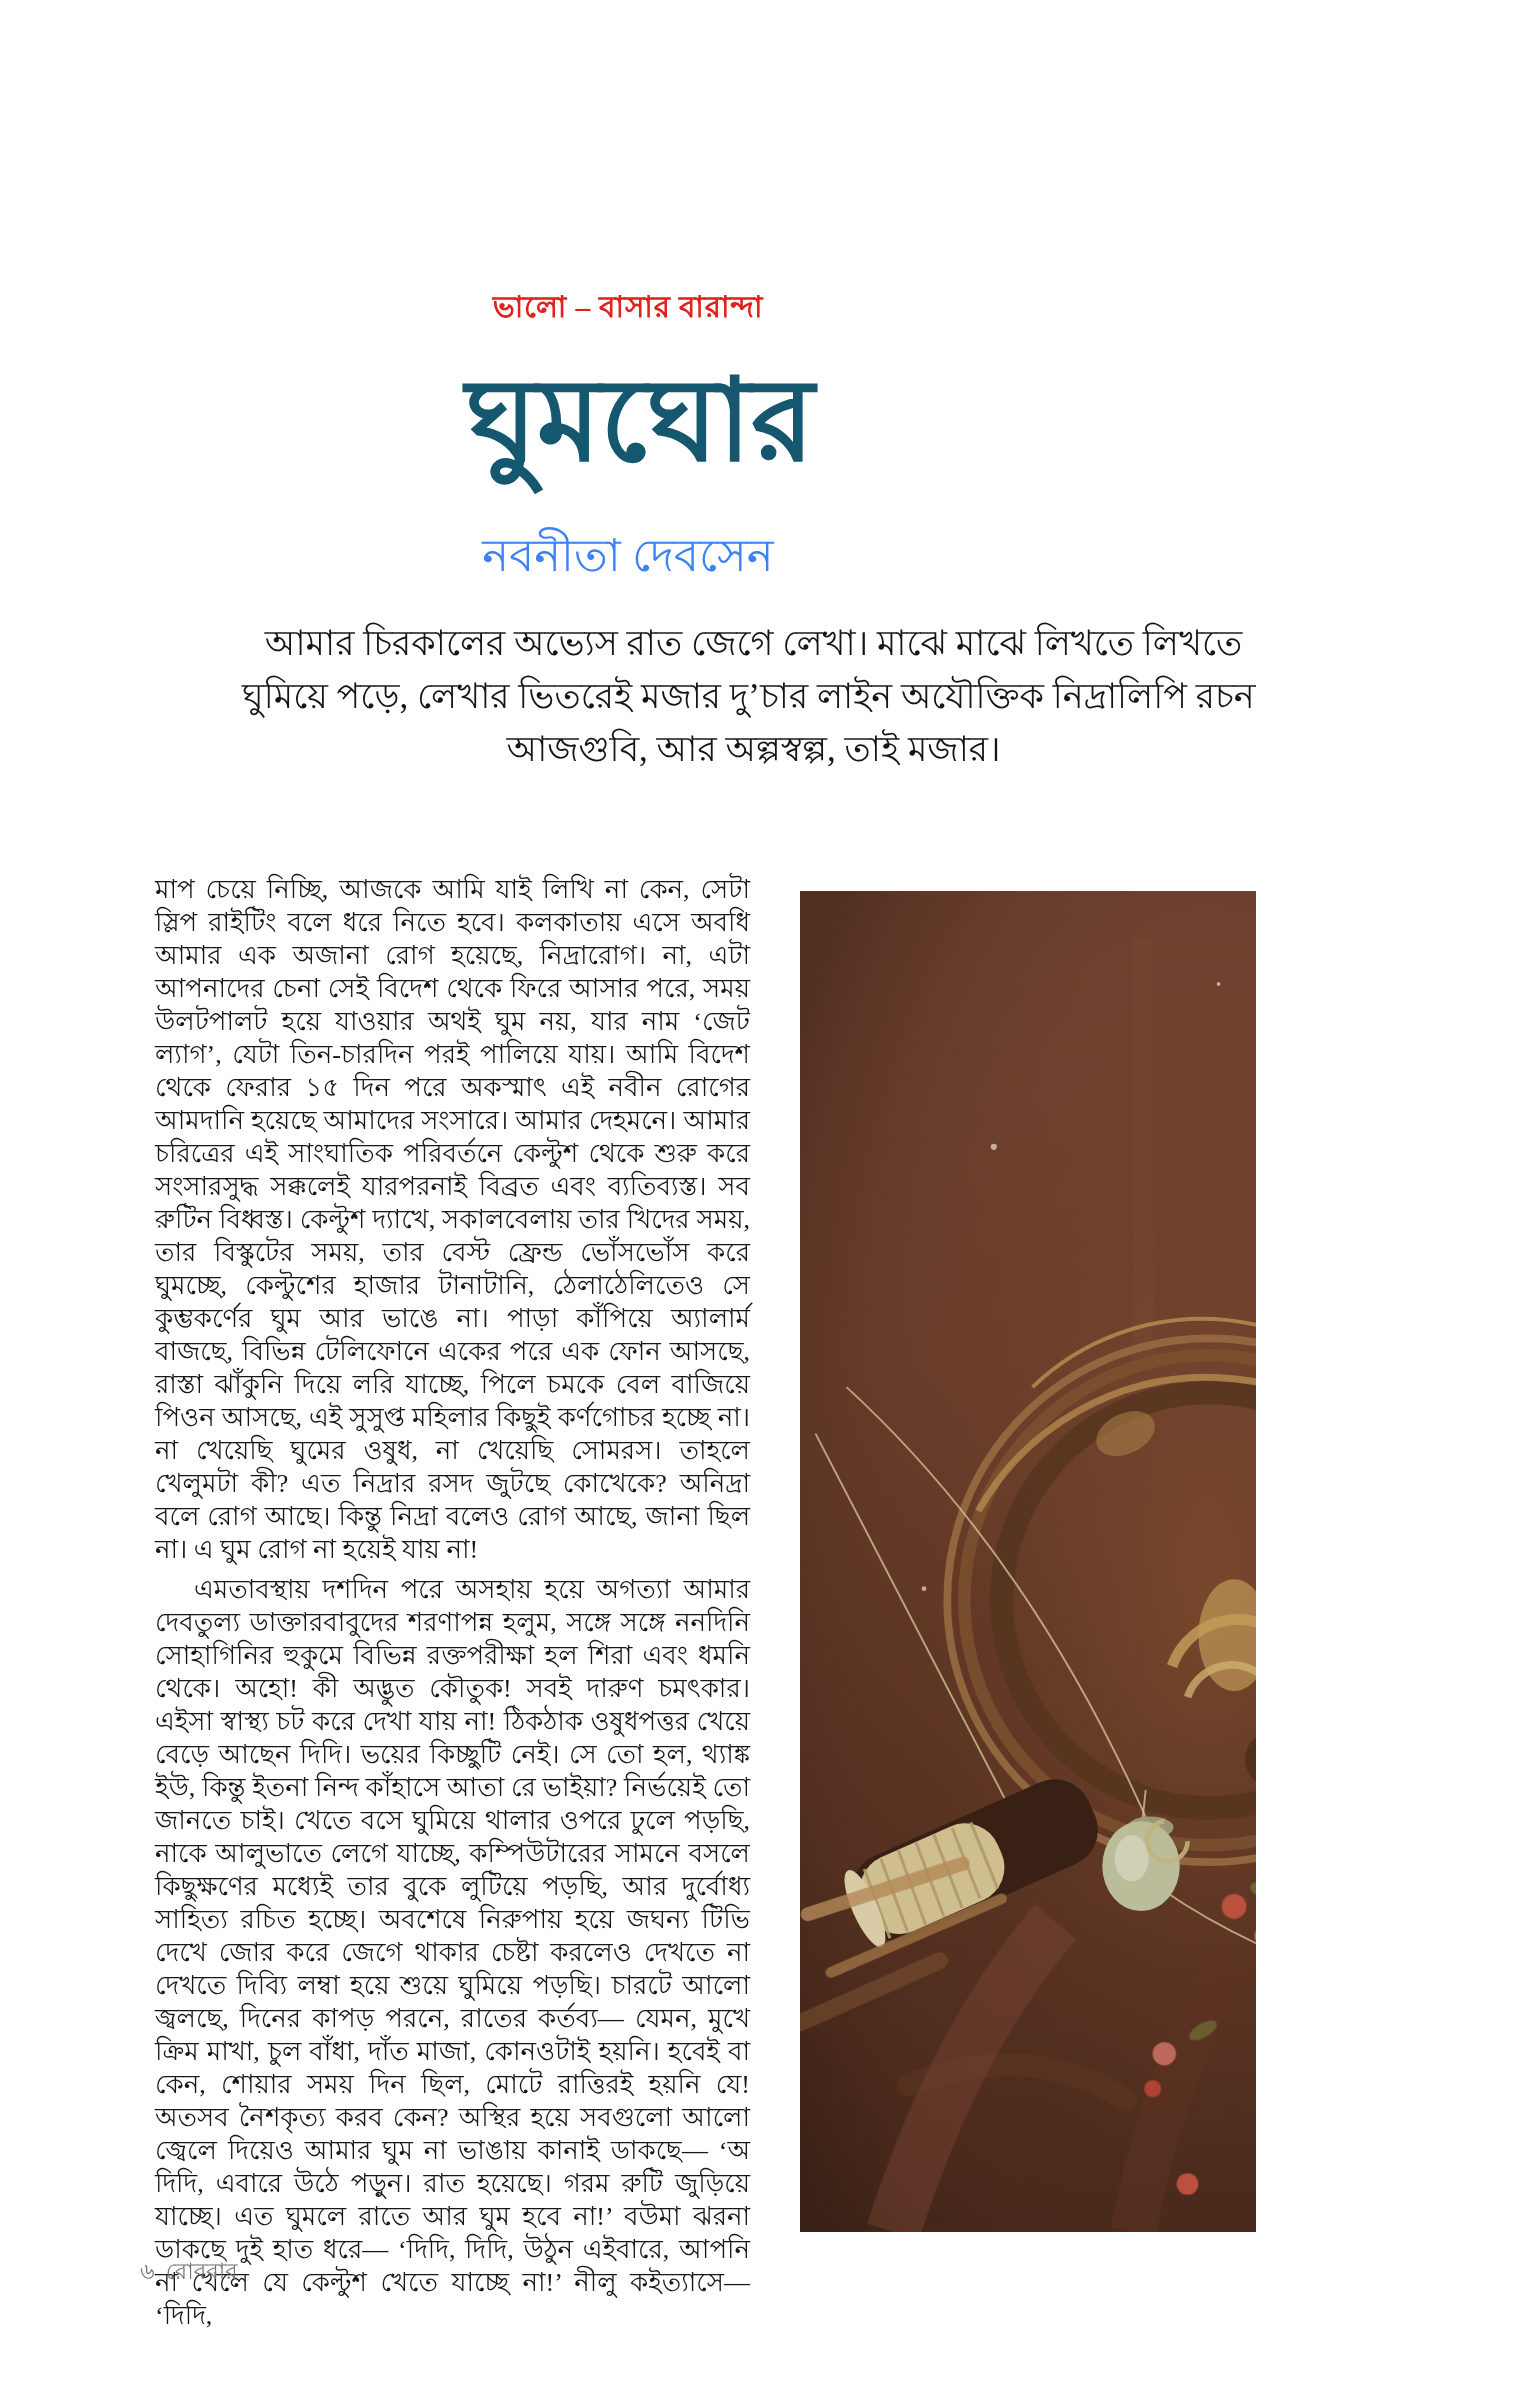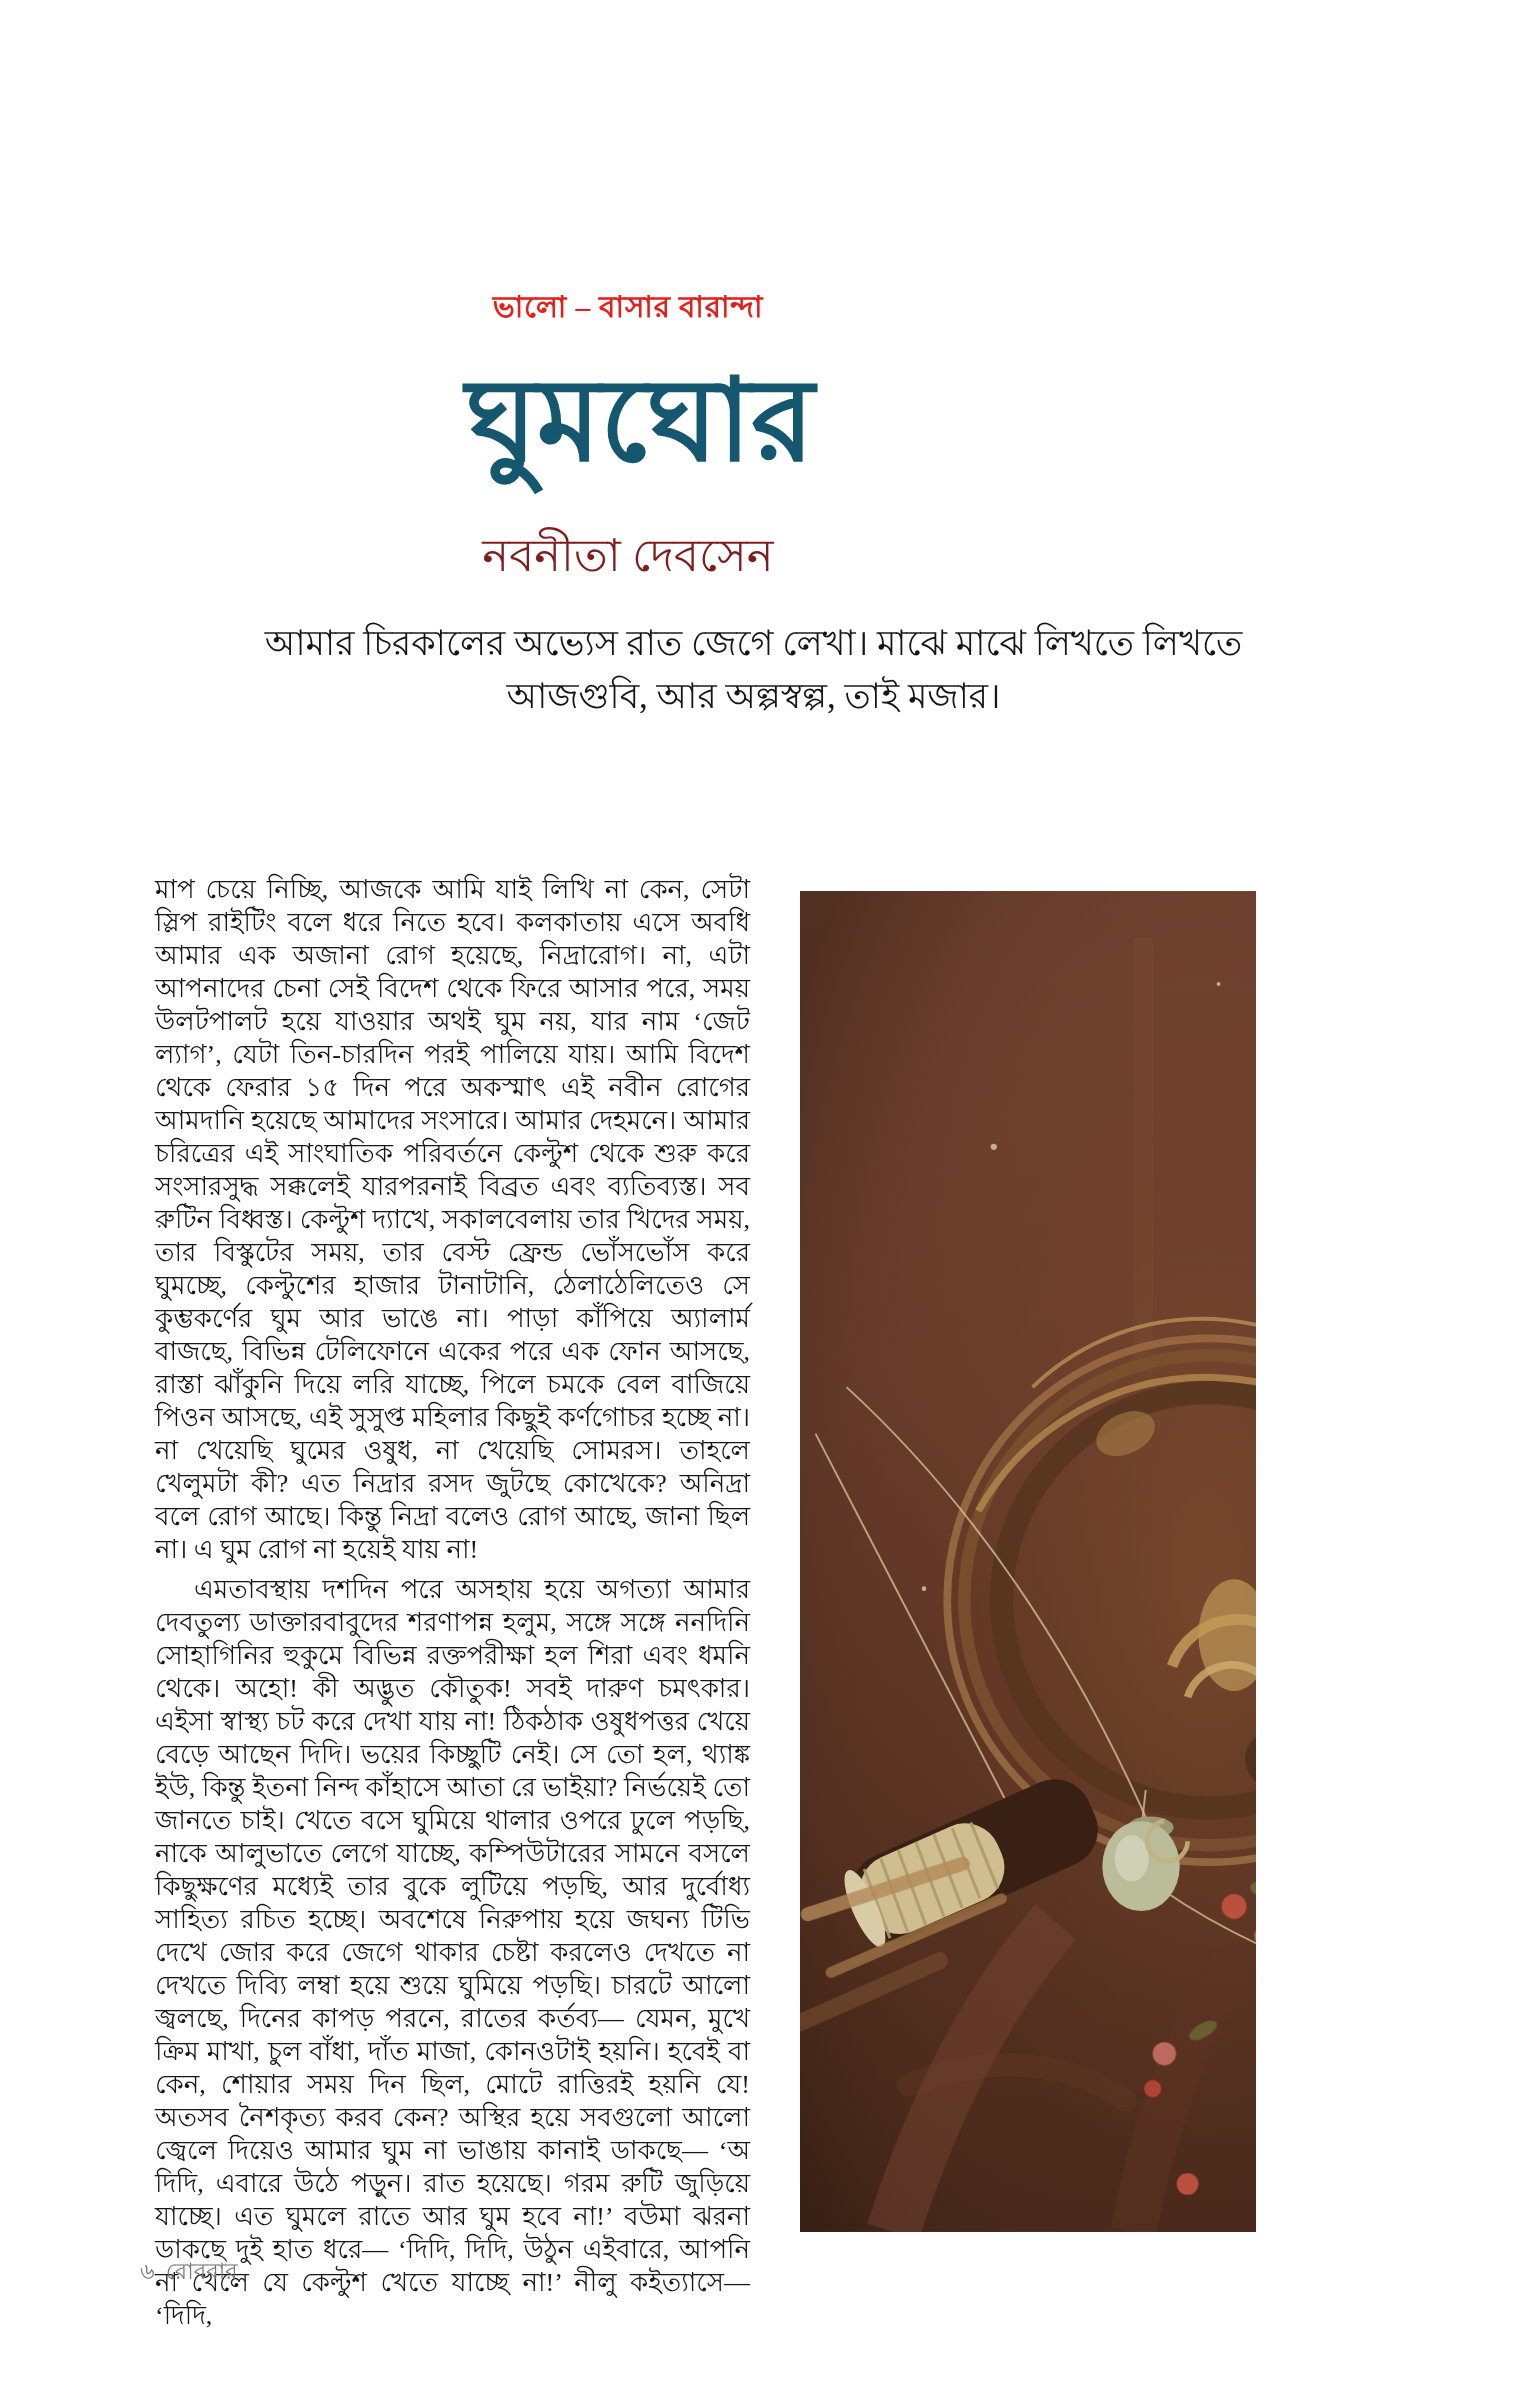--- a/index.html
+++ b/index.html
@@ -29,21 +29,21 @@
     line-height: 1.1;
     font-weight: 700;
     color: #14576e;
   }
   .author {
     position: absolute;
     top: 521px; left: 0; width: 100%;
     text-align: center;
     font-size: 45px;
     font-weight: 500;
-    color: #7f1d1d;
+    color: #3b82f6;
   }
   .intro {
     position: absolute;
     top: 617px; left: 110px; width: 1287px;
     text-align: center;
     font-size: 35px;
     line-height: 1.52;
     color: #151515;
   }
   .intro-line { display: block; }
@@ -78,20 +78,21 @@
 <div class="page">
 
   <div class="kicker">ভালো – বাসার বারান্দা</div>
 
   <h1 class="title" style="margin:12px;">ঘুমঘোর</h1>
 
   <div class="author">নবনীতা দেবসেন</div>
 
   <div class="intro">
       <span class="intro-line">আমার চিরকালের অভ্যেস রাত জেগে লেখা। মাঝে মাঝে লিখতে লিখতে</span>
+      <span class="intro-line">ঘুমিয়ে পড়ে, লেখার ভিতরেই মজার দু’চার লাইন অযৌক্তিক নিদ্রালিপি রচনা</span>
       <span class="intro-line">আজগুবি, আর অল্পস্বল্প, তাই মজার।</span>
     </div>
 
   <div class="body-col">
       <p class="body-para">মাপ চেয়ে নিচ্ছি, আজকে আমি যাই লিখি না কেন, সেটা স্লিপ রাইটিং বলে ধরে নিতে হবে। কলকাতায় এসে অবধি আমার এক অজানা রোগ হয়েছে, নিদ্রারোগ। না, এটা আপনাদের চেনা সেই বিদেশ থেকে ফিরে আসার পরে, সময় উলটপালট হয়ে যাওয়ার অথই ঘুম নয়, যার নাম ‘জেট ল্যাগ’, যেটা তিন-চারদিন পরই পালিয়ে যায়। আমি বিদেশ থেকে ফেরার ১৫ দিন পরে অকস্মাৎ এই নবীন রোগের আমদানি হয়েছে আমাদের সংসারে। আমার দেহমনে। আমার চরিত্রের এই সাংঘাতিক পরিবর্তনে কেল্টুশ থেকে শুরু করে সংসারসুদ্ধ সক্কলেই যারপরনাই বিব্রত এবং ব্যতিব্যস্ত। সব রুটিন বিধ্বস্ত। কেল্টুশ দ্যাখে, সকালবেলায় তার খিদের সময়, তার বিস্কুটের সময়, তার বেস্ট ফ্রেন্ড ভোঁসভোঁস করে ঘুমচ্ছে, কেল্টুশের হাজার টানাটানি, ঠেলাঠেলিতেও সে কুম্ভকর্ণের ঘুম আর ভাঙে না। পাড়া কাঁপিয়ে অ্যালার্ম বাজছে, বিভিন্ন টেলিফোনে একের পরে এক ফোন আসছে, রাস্তা ঝাঁকুনি দিয়ে লরি যাচ্ছে, পিলে চমকে বেল বাজিয়ে পিওন আসছে, এই সুসুপ্ত মহিলার কিছুই কর্ণগোচর হচ্ছে না। না খেয়েছি ঘুমের ওষুধ, না খেয়েছি সোমরস। তাহলে খেলুমটা কী? এত নিদ্রার রসদ জুটছে কোখেকে? অনিদ্রা বলে রোগ আছে। কিন্তু নিদ্রা বলেও রোগ আছে, জানা ছিল না। এ ঘুম রোগ না হয়েই যায় না!</p>
       <p class="body-para">এমতাবস্থায় দশদিন পরে অসহায় হয়ে অগত্যা আমার দেবতুল্য ডাক্তারবাবুদের শরণাপন্ন হলুম, সঙ্গে সঙ্গে ননদিনি সোহাগিনির হুকুমে বিভিন্ন রক্তপরীক্ষা হল শিরা এবং ধমনি থেকে। অহো! কী অদ্ভুত কৌতুক! সবই দারুণ চমৎকার। এইসা স্বাস্থ্য চট করে দেখা যায় না! ঠিকঠাক ওষুধপত্তর খেয়ে বেড়ে আছেন দিদি। ভয়ের কিচ্ছুটি নেই। সে তো হল, থ্যাঙ্ক ইউ, কিন্তু ইতনা নিন্দ কাঁহাসে আতা রে ভাইয়া? নির্ভয়েই তো জানতে চাই। খেতে বসে ঘুমিয়ে থালার ওপরে ঢুলে পড়ছি, নাকে আলুভাতে লেগে যাচ্ছে, কম্পিউটারের সামনে বসলে কিছুক্ষণের মধ্যেই তার বুকে লুটিয়ে পড়ছি, আর দুর্বোধ্য সাহিত্য রচিত হচ্ছে। অবশেষে নিরুপায় হয়ে জঘন্য টিভি দেখে জোর করে জেগে থাকার চেষ্টা করলেও দেখতে না দেখতে দিব্যি লম্বা হয়ে শুয়ে ঘুমিয়ে পড়ছি। চারটে আলো জ্বলছে, দিনের কাপড় পরনে, রাতের কর্তব্য— যেমন, মুখে ক্রিম মাখা, চুল বাঁধা, দাঁত মাজা, কোনওটাই হয়নি। হবেই বা কেন, শোয়ার সময় দিন ছিল, মোটে রাত্তিরই হয়নি যে! অতসব নৈশকৃত্য করব কেন? অস্থির হয়ে সবগুলো আলো জ্বেলে দিয়েও আমার ঘুম না ভাঙায় কানাই ডাকছে— ‘অ দিদি, এবারে উঠে পড়ুন। রাত হয়েছে। গরম রুটি জুড়িয়ে যাচ্ছে। এত ঘুমলে রাতে আর ঘুম হবে না!’ বউমা ঝরনা ডাকছে দুই হাত ধরে— ‘দিদি, দিদি, উঠুন এইবারে, আপনি না খেলে যে কেল্টুশ খেতে যাচ্ছে না!’ নীলু কইত্যাসে— ‘দিদি,</p>
     </div>
 
   <figure class="photo" style="margin:0;">
     <svg width="679" height="1341" viewBox="0 0 876 1730" xmlns="http://www.w3.org/2000/svg">

